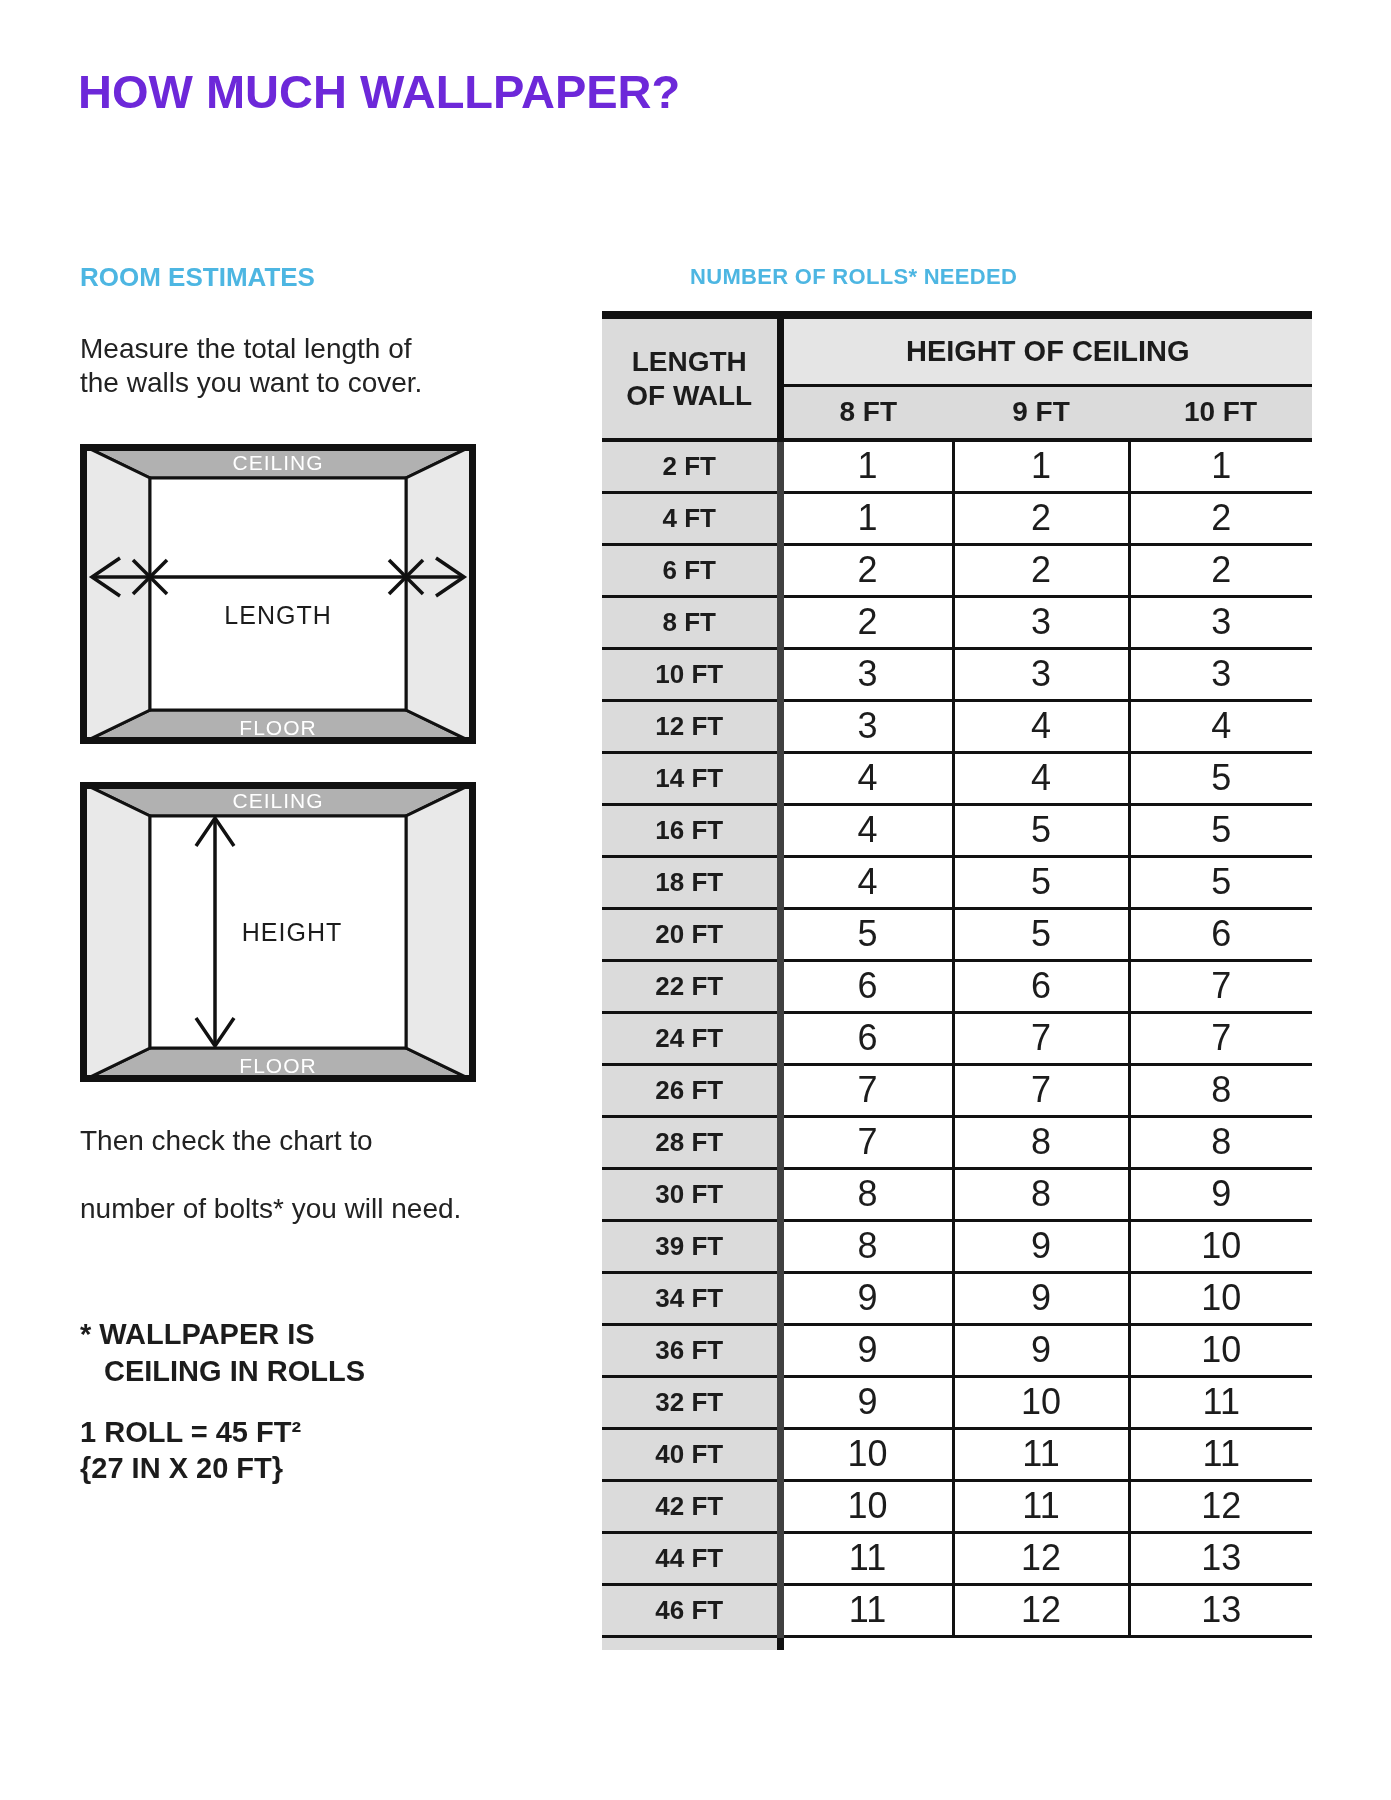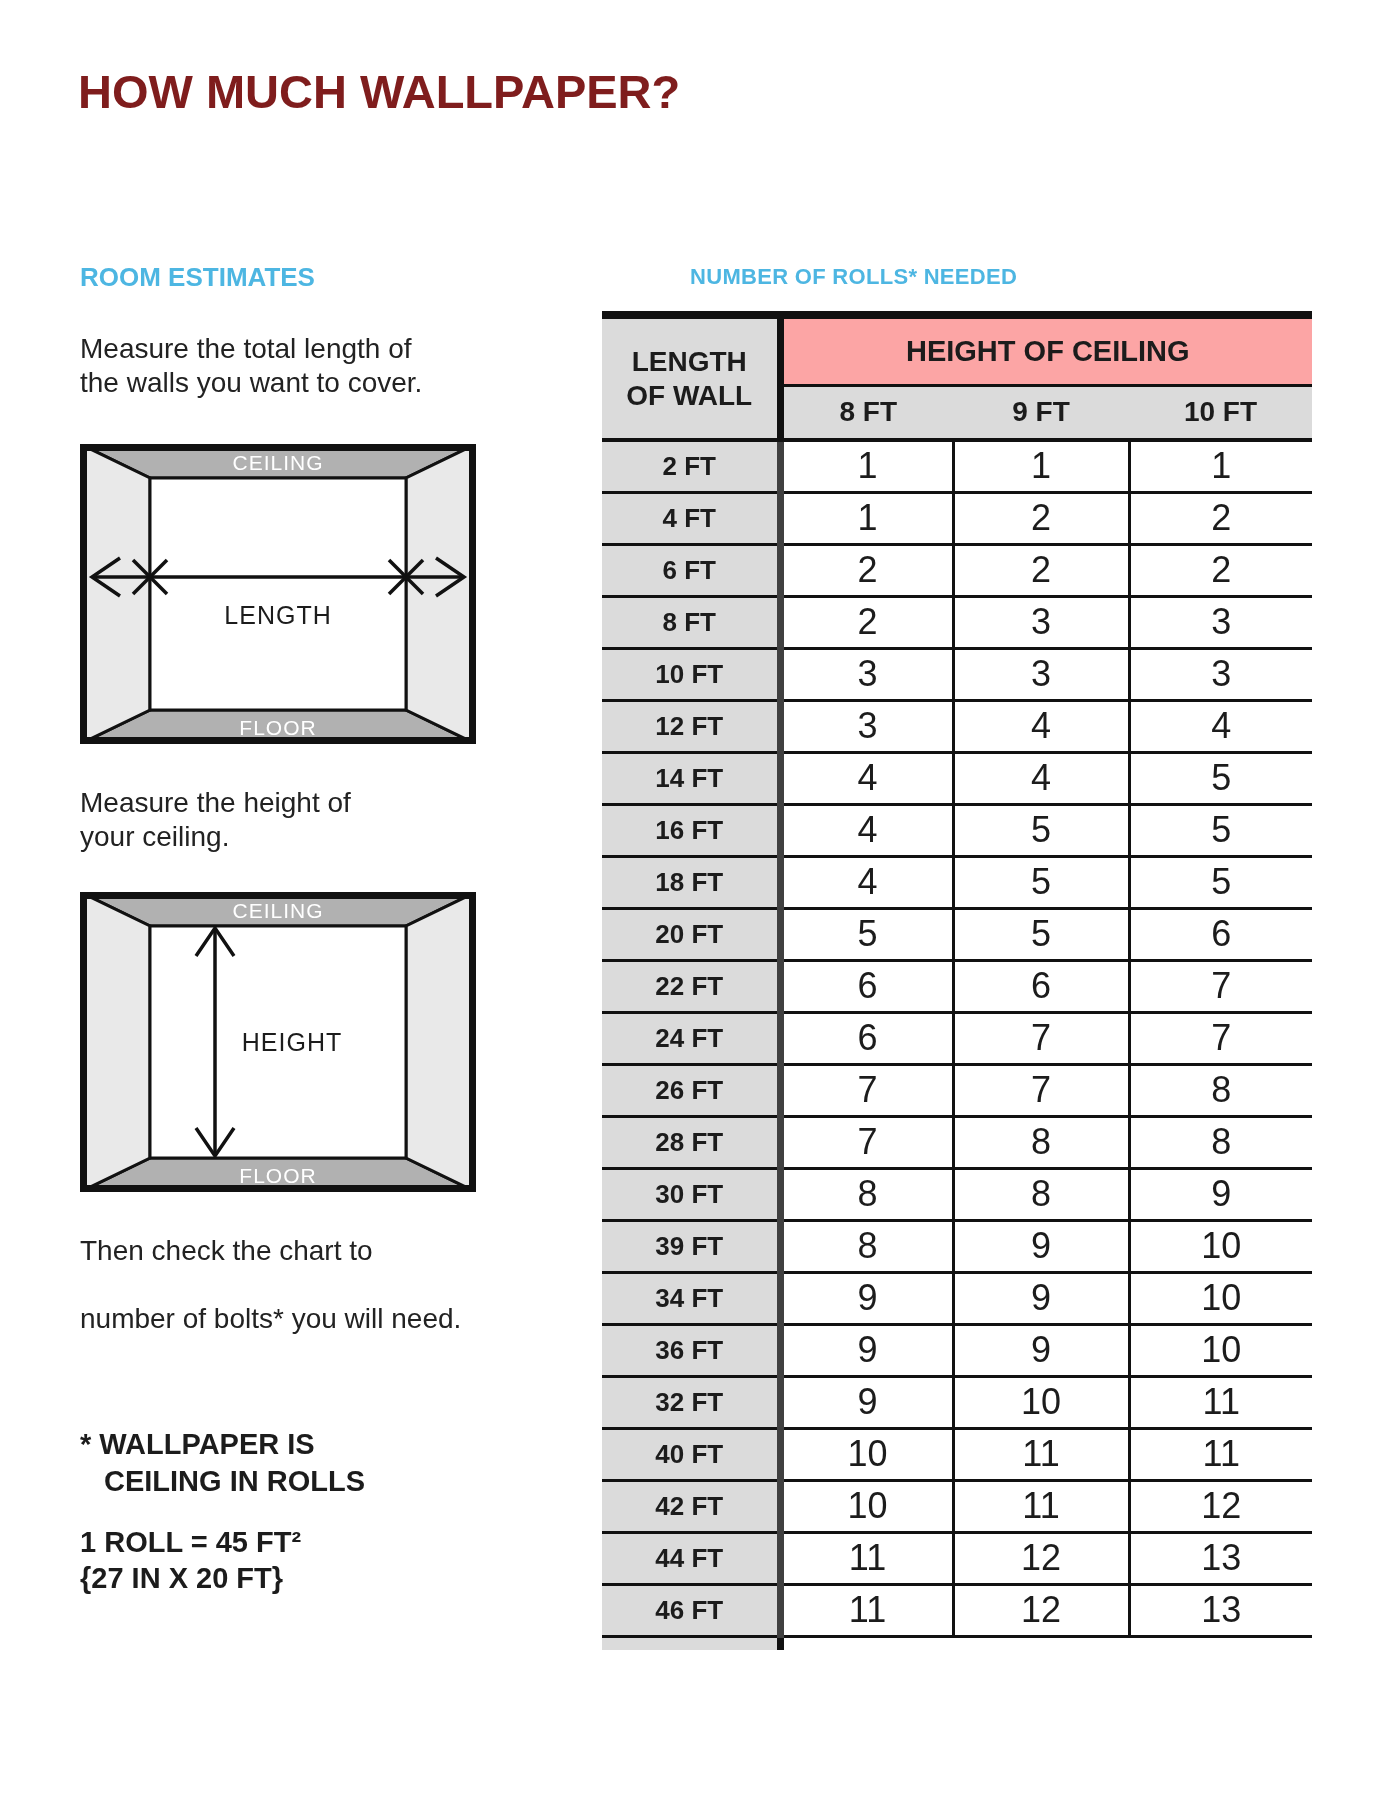--- a/index.html
+++ b/index.html
@@ -3,21 +3,21 @@
 <meta charset="utf-8">
 <style>
   * { margin:0; padding:0; box-sizing:border-box; }
   html,body { background:#ffffff; }
   .page {
     position:relative; width:1391px; height:1800px; background:#ffffff;
     font-family:"Liberation Sans", sans-serif; color:#1c1c1c; overflow:hidden;
   }
   .page-title {
     position:absolute; left:78px; top:64px;
-    font-size:47px; font-weight:bold; color:#7f1d1d; letter-spacing:0px;
+    font-size:47px; font-weight:bold; color:#6d28d9; letter-spacing:0px;
   }
   
   .left-col { position:absolute; left:80px; top:264px; width:400px; }
   .section-heading { font-size:26px; font-weight:bold; color:#4db6e2; line-height:26px; }
   .body-text { font-size:28px; line-height:34px; color:#222222; }
   .p1 { margin-top:42px; }
   .diagram { display:block; margin-top:44px; }
   .p2 { margin-top:42px; }
   .diagram2 { margin-top:38px; }
   .p3 { margin-top:42px; }
@@ -27,21 +27,21 @@
   
   .right-col { position:absolute; left:602px; top:264px; width:715px; }
   .table-heading { font-size:22px; font-weight:bold; color:#4db6e2; line-height:26px; margin-left:88px; letter-spacing:0.3px; }
   table.rolls { border-collapse:collapse; table-layout:fixed; width:710px; margin-top:21px; border-top:8px solid #111; }
   table.rolls th, table.rolls td { text-align:center; vertical-align:middle; padding:0; }
   th.corner {
     background:#dbdbdb; border-right:7px solid #111; border-bottom:4px solid #111;
     font-size:28px; font-weight:bold; line-height:34px; color:#1c1c1c;
   }
   th.group {
-    background:#fca5a5; border-bottom:3px solid #111;
+    background:#e5e5e5; border-bottom:3px solid #111;
     height:70px; font-size:29px; font-weight:bold; color:#1c1c1c;
   }
   tr.sub th {
     background:#dbdbdb; border-bottom:4px solid #111;
     height:55px; font-size:28px; font-weight:bold; color:#1c1c1c;
   }
   tbody th {
     background:#dbdbdb; border-right:7px solid #404040; border-bottom:3px solid #111;
     height:52px; font-size:26px; font-weight:bold; color:#1c1c1c;
   }
@@ -81,21 +81,20 @@
         <line x1="53" y1="116" x2="87" y2="150"></line>
         <line x1="53" y1="150" x2="87" y2="116"></line>
         <line x1="309" y1="116" x2="343" y2="150"></line>
         <line x1="309" y1="150" x2="343" y2="116"></line>
       </g>
       <text x="198" y="26" text-anchor="middle" font-size="21" letter-spacing="1" fill="#ffffff">CEILING</text>
       <text x="198" y="291" text-anchor="middle" font-size="21" letter-spacing="1" fill="#ffffff">FLOOR</text>
       <text x="198" y="180" text-anchor="middle" font-size="25" letter-spacing="1" fill="#1c1c1c">LENGTH</text>
     </svg>
 
-    <p class="body-text p2"><span>Measure the height of</span><br><span>your ceiling.</span></p>
 
     <svg class="diagram diagram2" width="396" height="300" viewBox="0 0 396 300">
       <polygon points="0,0 396,0 326,34 70,34" fill="#b1b1b1" stroke="#111" stroke-width="3"></polygon>
       <polygon points="0,300 396,300 326,266 70,266" fill="#b1b1b1" stroke="#111" stroke-width="3"></polygon>
       <polygon points="0,0 70,34 70,266 0,300" fill="#e9e9e9" stroke="#111" stroke-width="3"></polygon>
       <polygon points="396,0 326,34 326,266 396,300" fill="#e9e9e9" stroke="#111" stroke-width="3"></polygon>
       <rect x="70" y="34" width="256" height="232" fill="#ffffff" stroke="#111" stroke-width="3"></rect>
       <rect x="3.5" y="3.5" width="389" height="293" fill="none" stroke="#111" stroke-width="7"></rect>
       <g stroke="#111" stroke-width="3.5" fill="none">
         <line x1="135" y1="36" x2="135" y2="264"></line>

